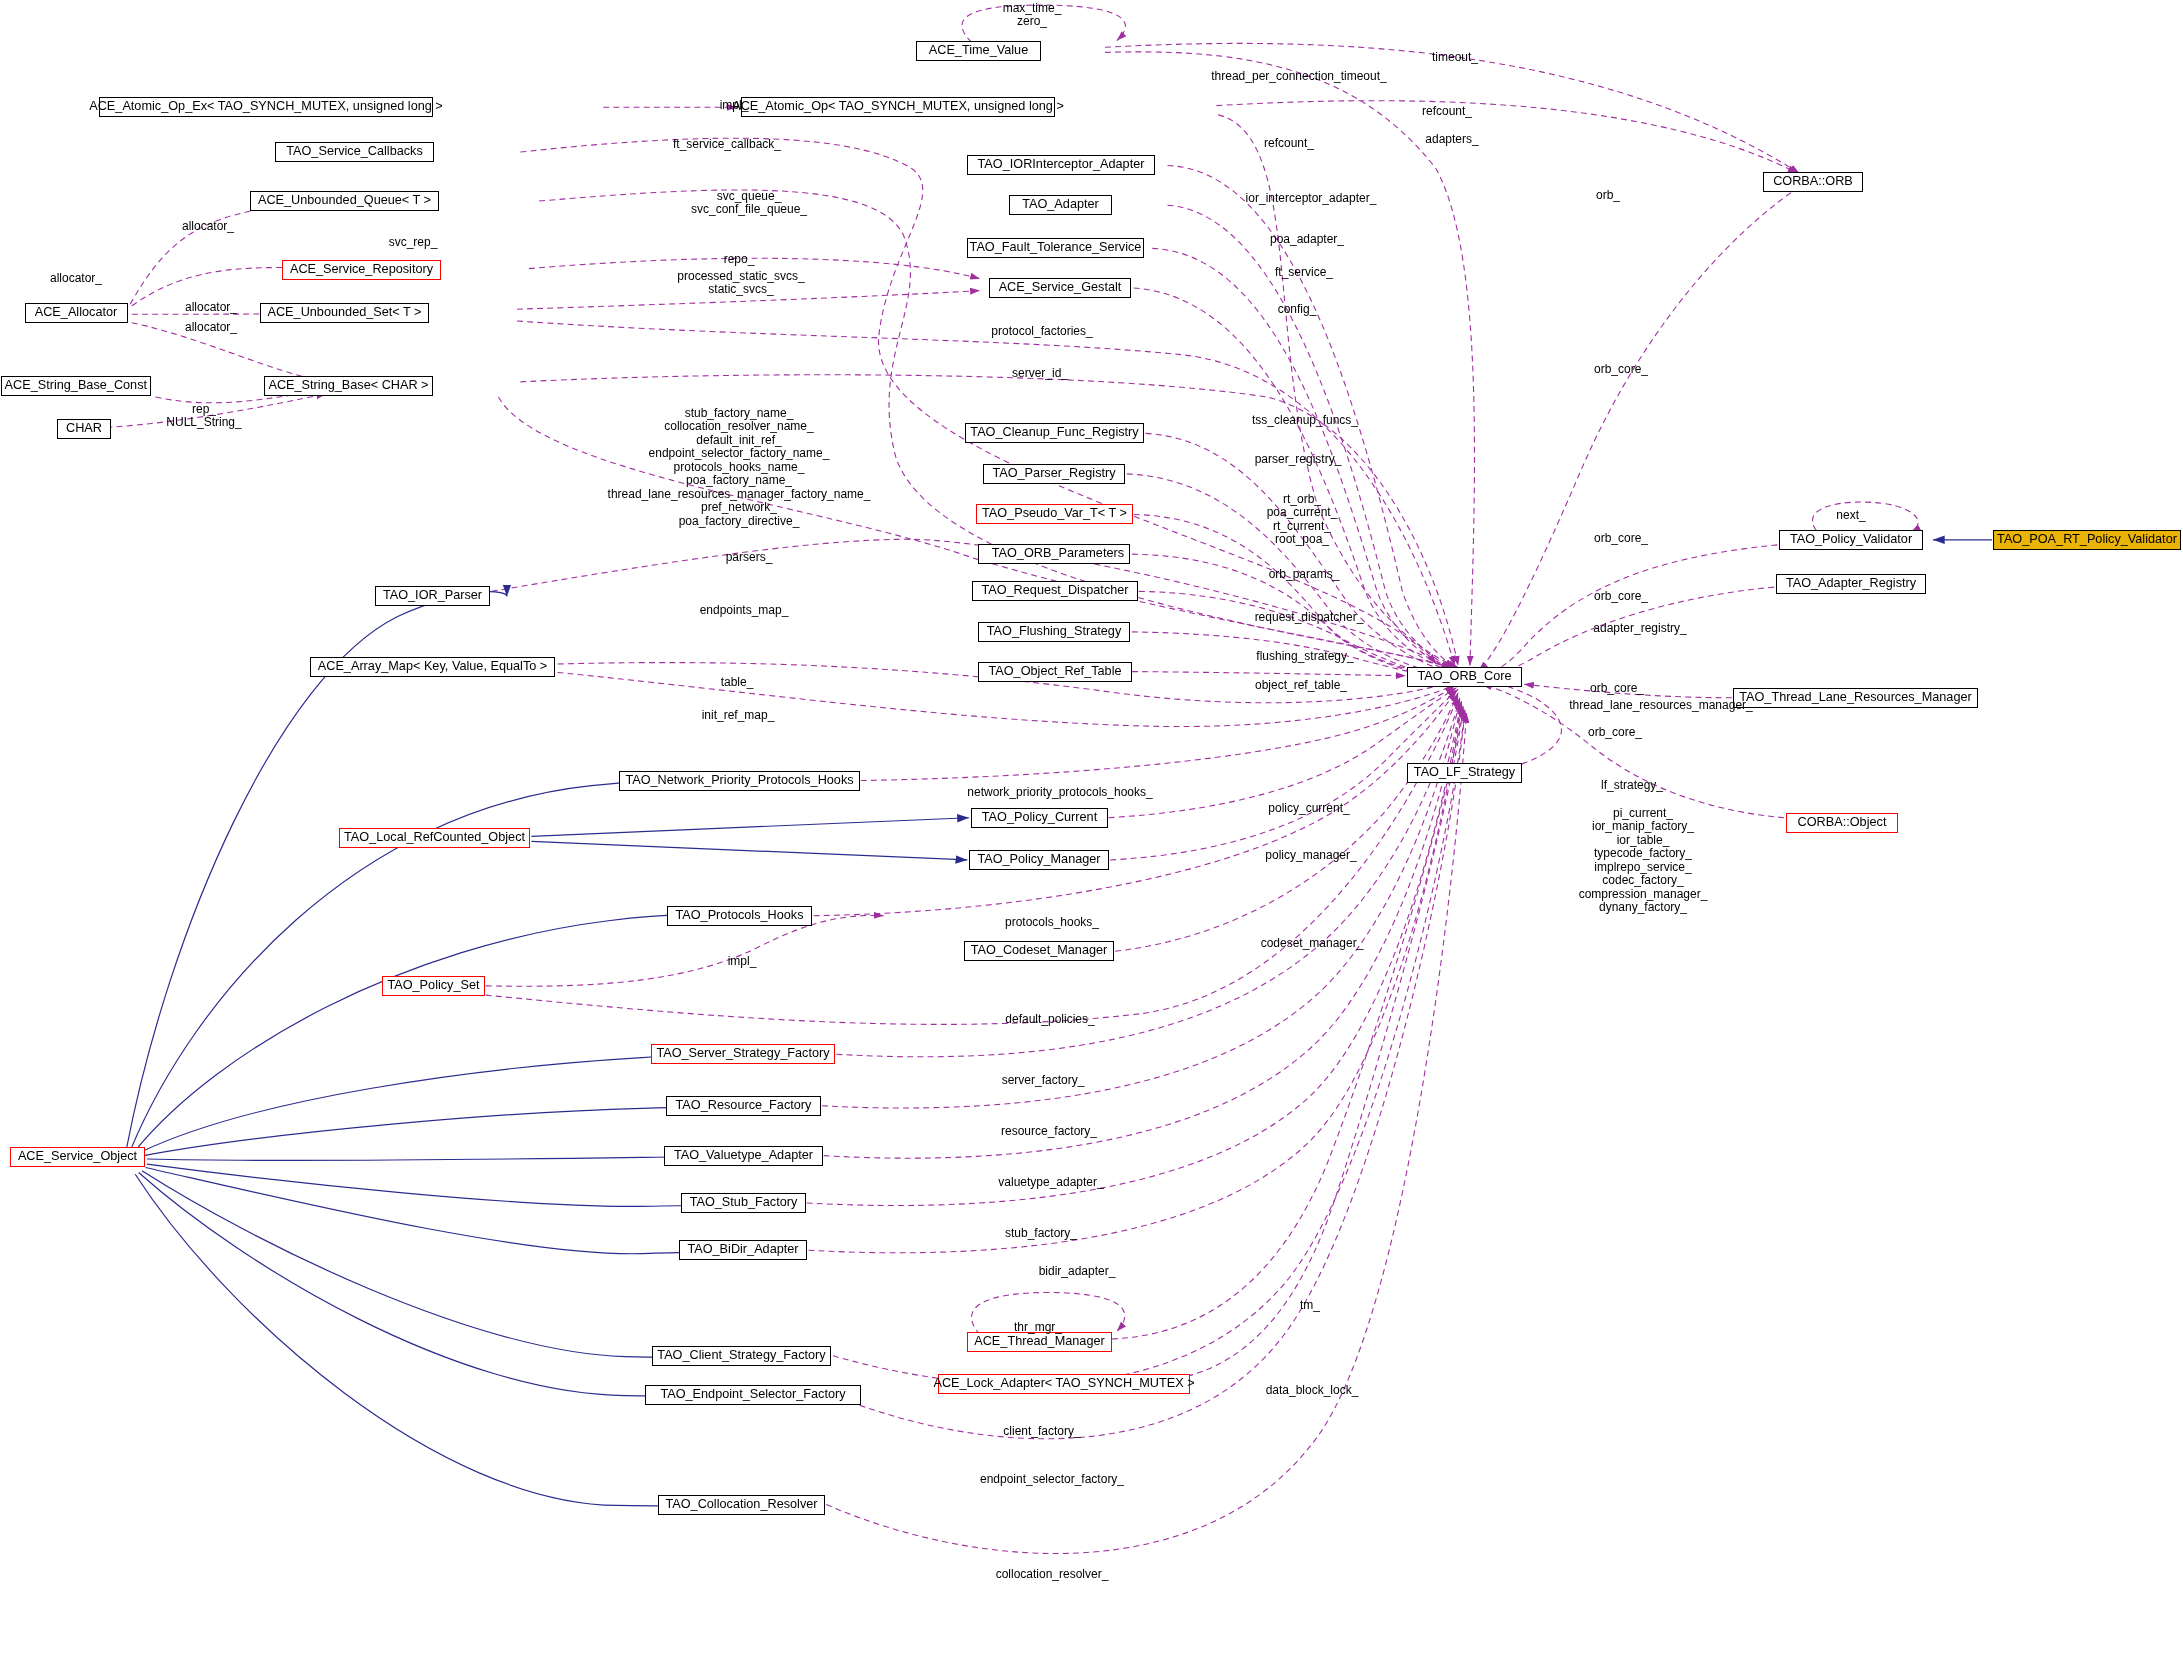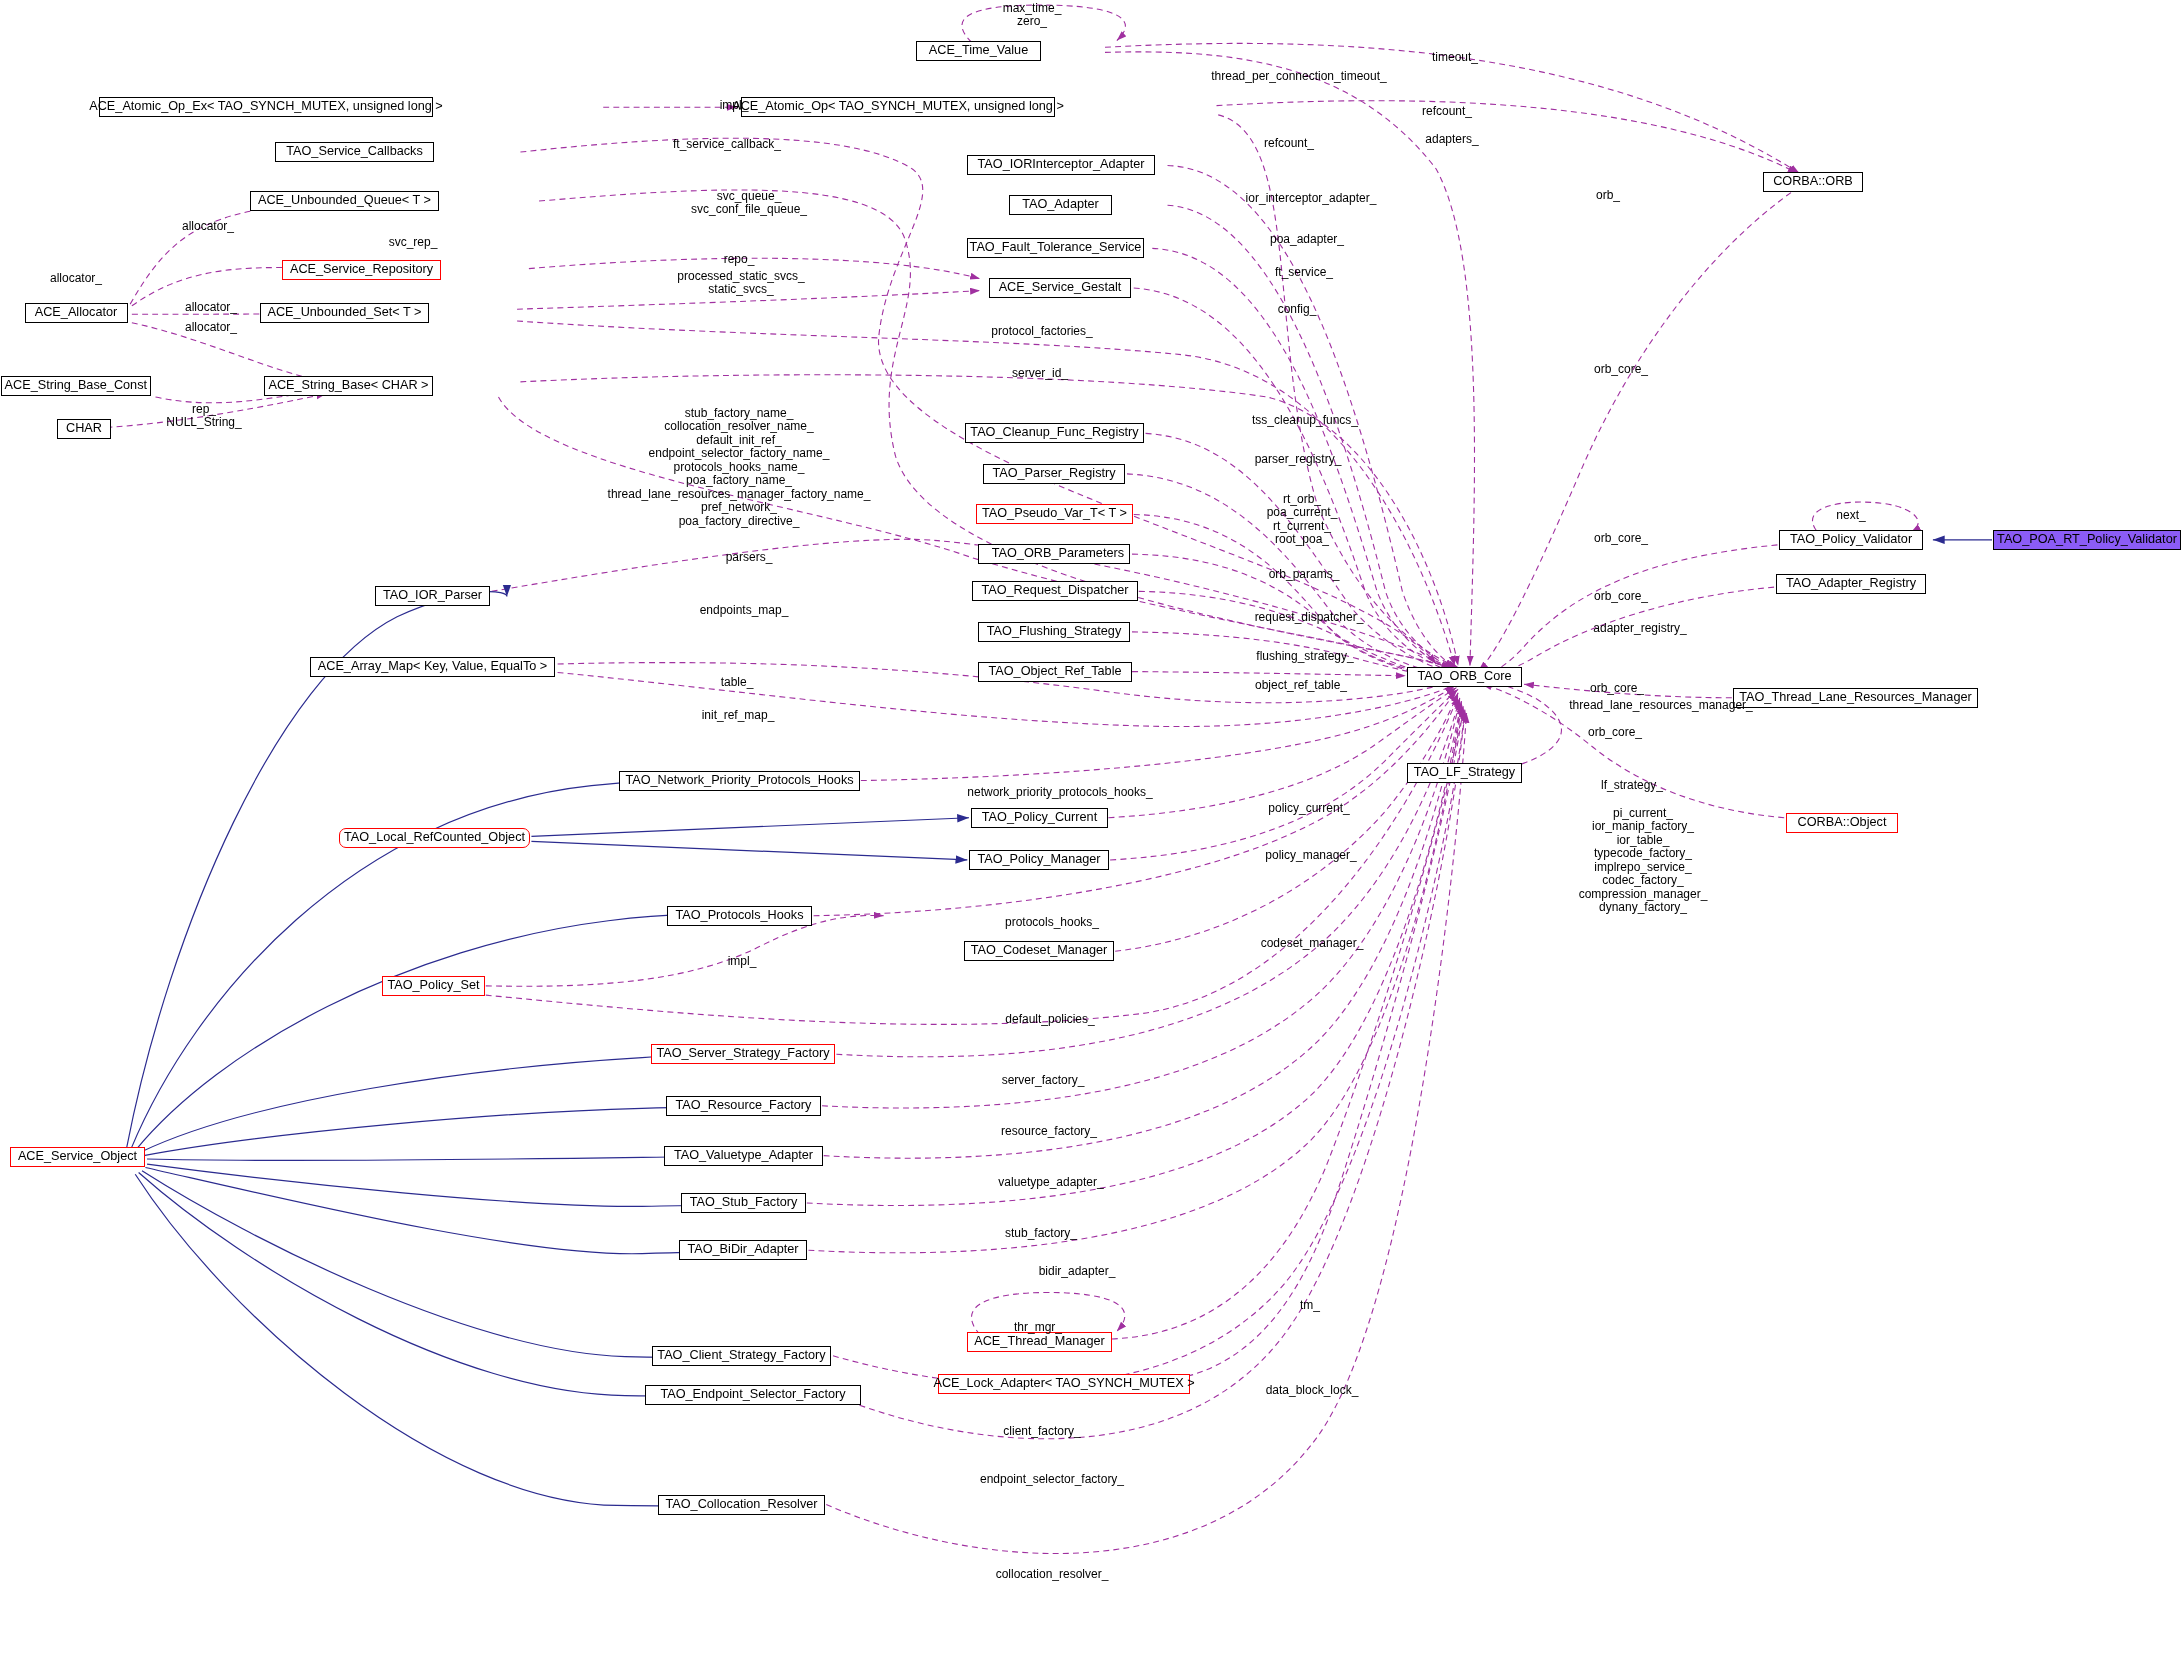--- a/index.html
+++ b/index.html
@@ -37,21 +37,21 @@
     align-items: center;
     justify-content: center;
     text-align: center;
     white-space: nowrap;
     padding: 0 4.2px;
   }
   .node.red {
     border-color: #ff0000;
   }
   .node.gray {
-    background: #8b5cf6;
+    background: #eab308;
   }
   .edge-label {
     position: absolute;
     font-size: 12px;
     color: #000000;
     white-space: pre;
     text-align: center;
     line-height: 1.12;
     transform: translate(-50%, -50%);
     pointer-events: none;
@@ -306,21 +306,21 @@
       </div>
       <div class="node" style="left: 619px; top: 771px; width: 241px; height: 20px;">
         <span>TAO_Network_Priority_Protocols_Hooks</span>
       </div>
       <div class="node" style="left: 971px; top: 808px; width: 137px; height: 20px;">
         <span>TAO_Policy_Current</span>
       </div>
       <div class="node red" style="left: 1786px; top: 813px; width: 112px; height: 20px;">
         <span>CORBA::Object</span>
       </div>
-      <div class="node red" style="left: 339px; top: 828px; width: 191px; height: 20px; border-radius: 7px;">
+      <div class="node red" style="left: 339px; top: 828px; width: 191px; height: 20px;">
         <span>TAO_Local_RefCounted_Object</span>
       </div>
       <div class="node" style="left: 969px; top: 850px; width: 140px; height: 20px;">
         <span>TAO_Policy_Manager</span>
       </div>
       <div class="node" style="left: 667px; top: 906px; width: 145px; height: 20px;">
         <span>TAO_Protocols_Hooks</span>
       </div>
       <div class="node" style="left: 964px; top: 941px; width: 150px; height: 20px;">
         <span>TAO_Codeset_Manager</span>

